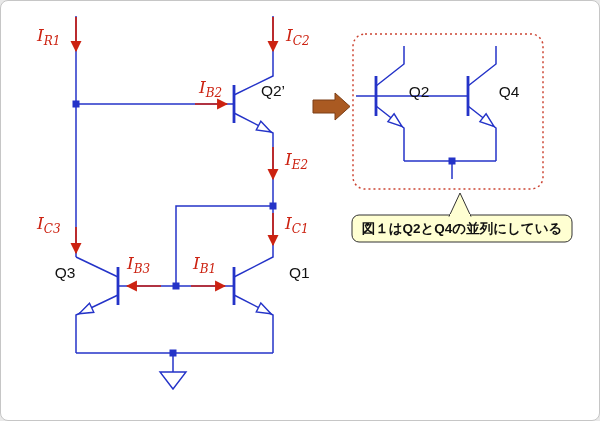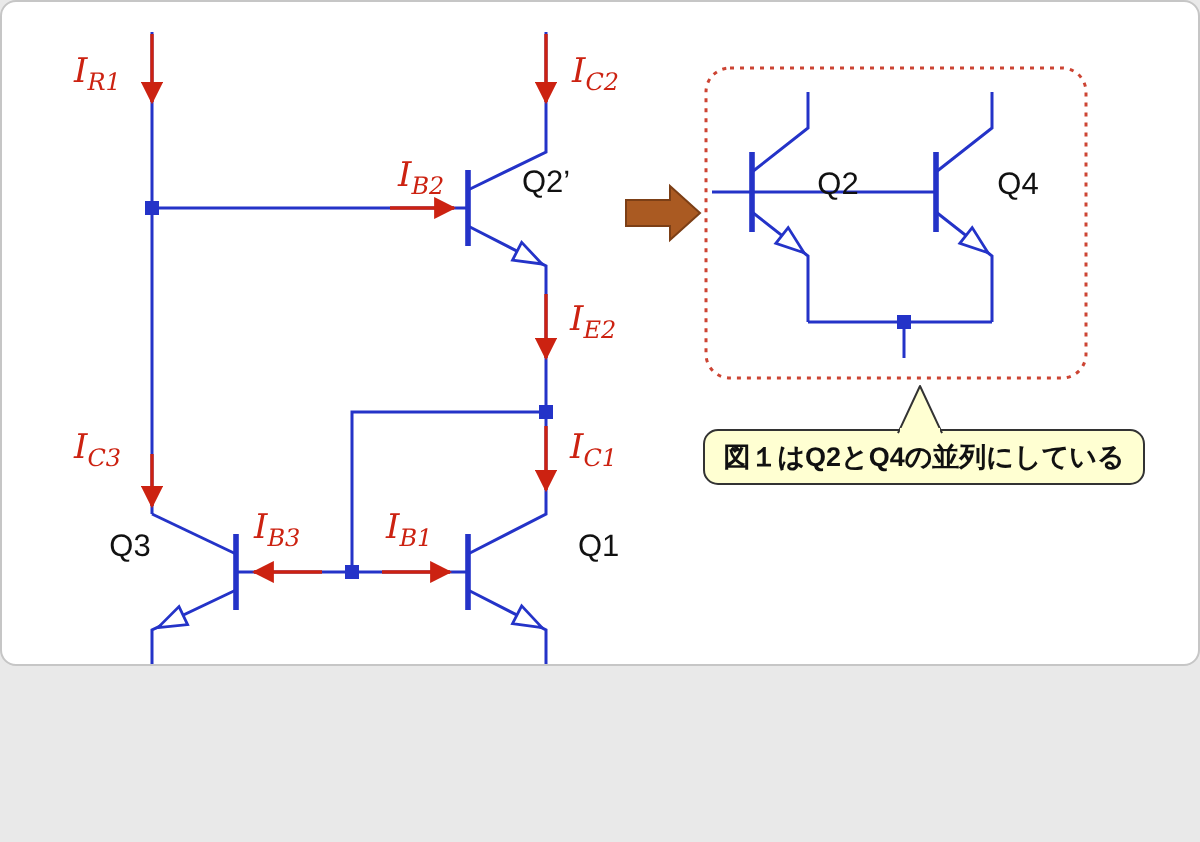--- a/index.html
+++ b/index.html
@@ -1,17 +1,17 @@
 <!DOCTYPE html>
 <html><head>
 <meta charset="utf-8">
 <style>
   html,body{margin:0;padding:0;background:#e9e9e9;}
   .frame{
-    width:600px;height:333px;background:#ffffff;
+    width:600px;height:421px;background:#ffffff;
     border:1px solid #c6c6c6;border-radius:8px;box-sizing:border-box;
     position:relative;overflow:hidden;margin:0 auto;
   }
   svg{display:block}
   .wire{stroke:#2433c8;fill:none;stroke-width:1.5}
   .bar{stroke:#2433c8;fill:none;stroke-width:2.8}
   .node{fill:#2433c8;stroke:none}
   .openarrow{fill:#ffffff;stroke:#2433c8;stroke-width:1.4}
   .cur-line{stroke:#cc2211;stroke-width:1.7;fill:none}
   .cur-text{font-family:"DejaVu Serif",serif;font-style:italic;font-size:17px;fill:#cc2211}

